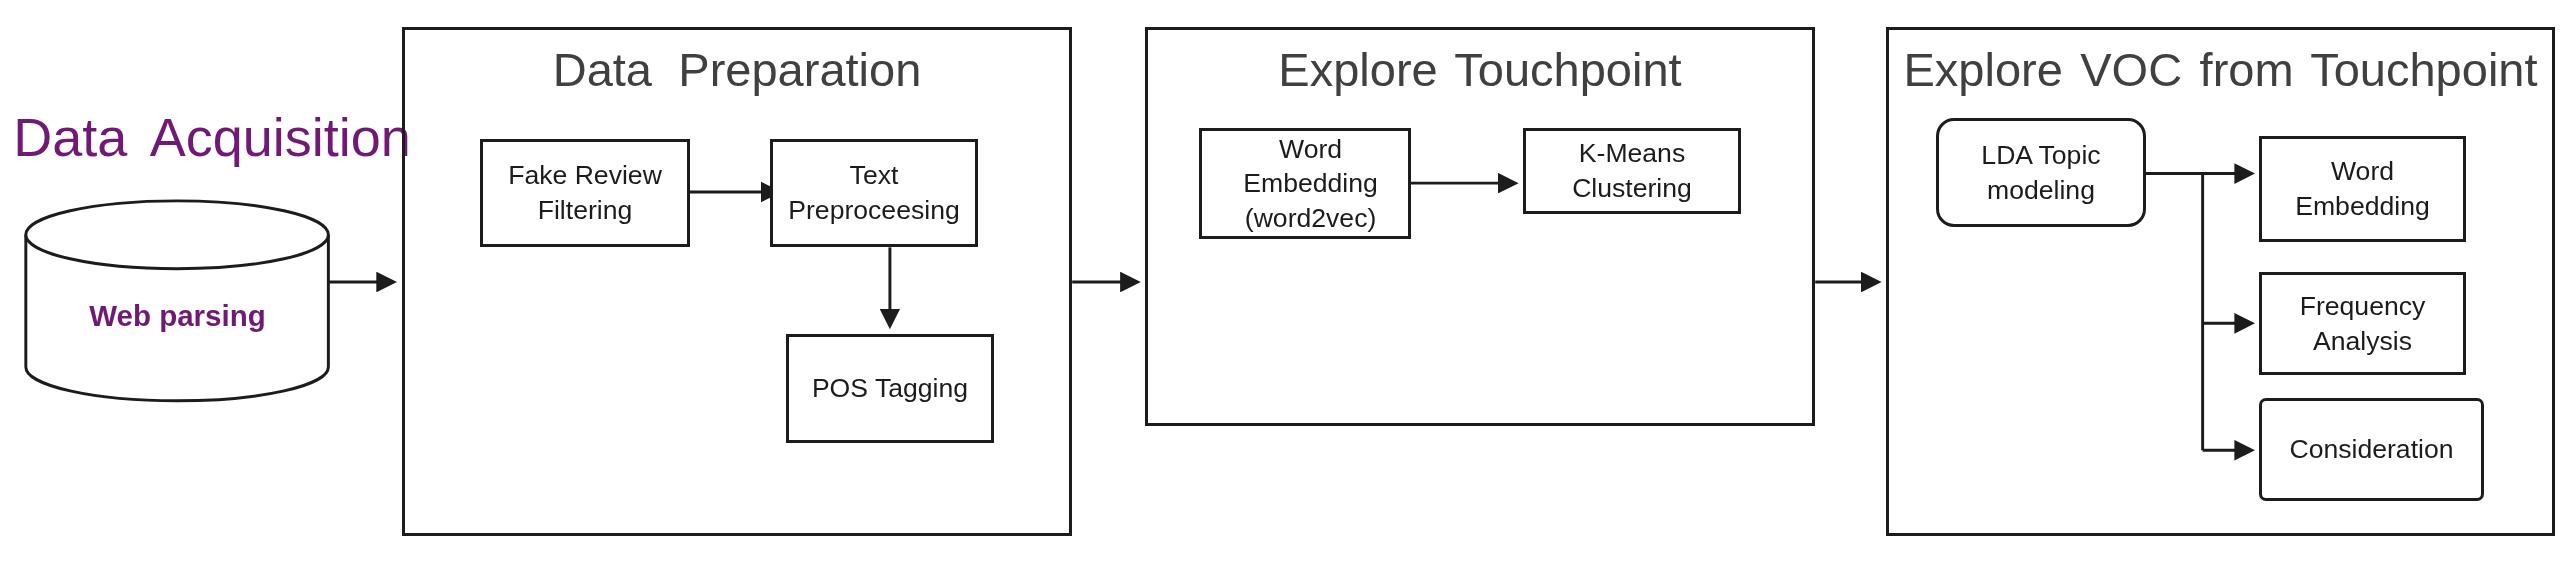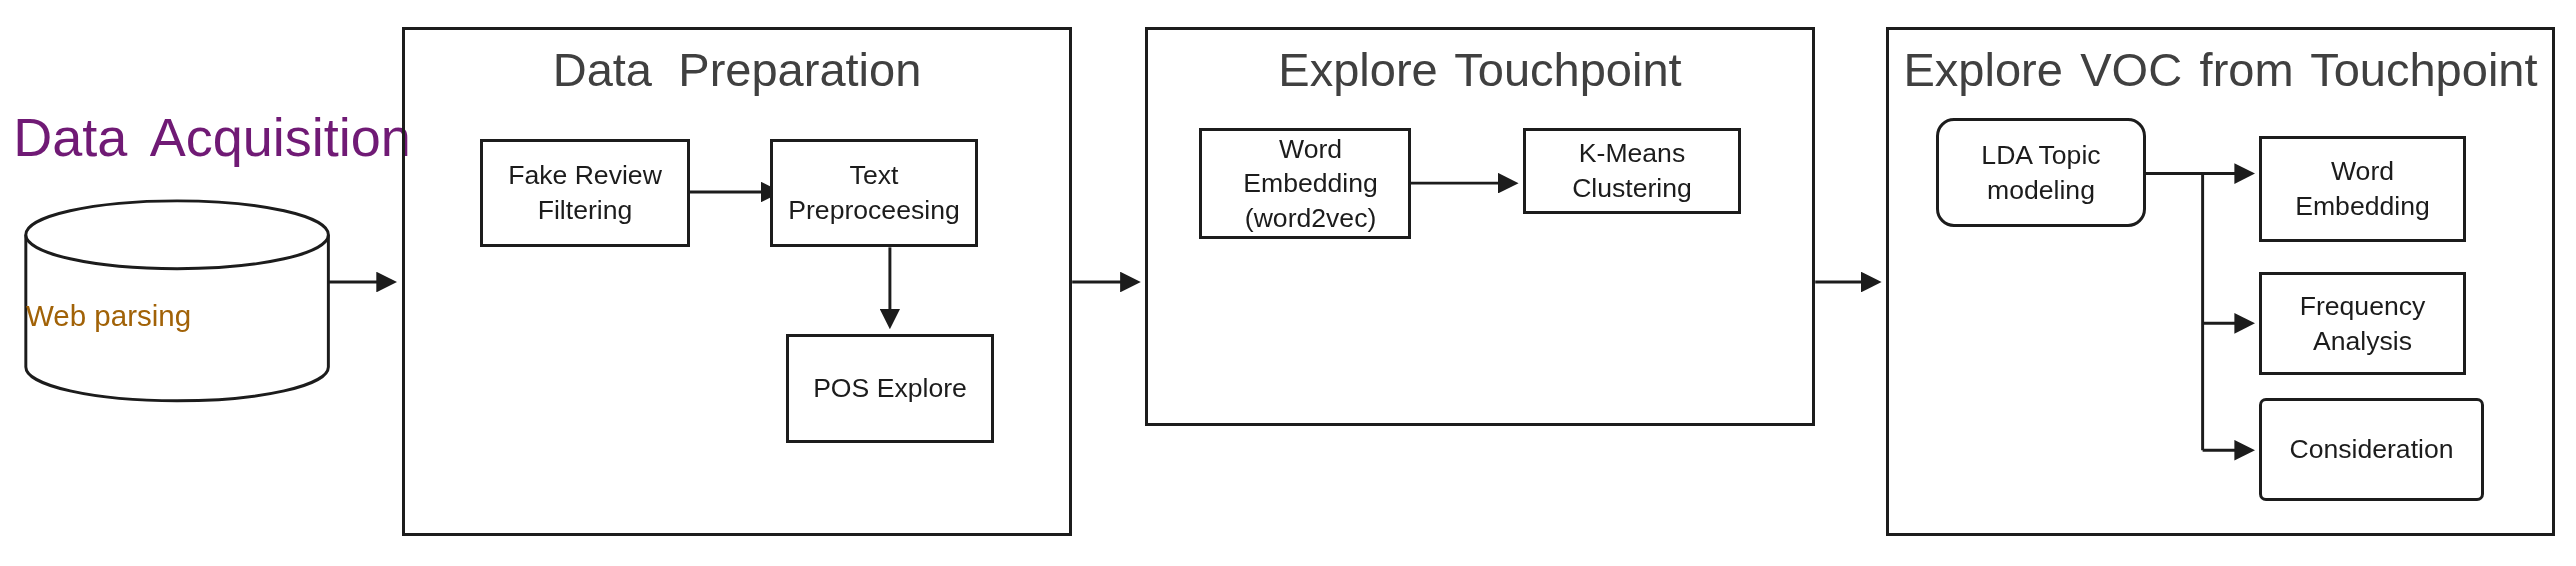--- a/index.html
+++ b/index.html
@@ -27,23 +27,23 @@
     position: absolute;
     font-size: 54px;
     line-height: 1.1;
     white-space: nowrap;
     word-spacing: 10.3px;
     color: #701a75;
   }
   .db-label {
     position: absolute;
     font-size: 29.5px;
-    font-weight: normal;
-    text-align: left;
-    color: #a16207;
+    font-weight: bold;
+    text-align: center;
+    color: #701a75;
   }
   .section-box {
     position: absolute;
     border: 3px solid #1c1c1c;
     background: transparent;
     box-sizing: border-box;
   }
   .section-title {
     position: absolute;
     left: 0;
@@ -116,21 +116,21 @@
   </svg>
 
   <div class="free-label" style="left:13.3px; top:108px;">Data Acquisition</div>
   <div class="db-label" style="left:26px; top:299px; width:303px;">Web parsing</div>
 
   <div class="section-box" style="left:402px; top:27px; width:670px; height:509px;">
     <div class="section-title wide-gap">Data Preparation</div>
   </div>
   <div class="step-box" id="box-fake-review">Fake Review Filtering</div>
   <div class="step-box" id="box-text-preproc">Text Preproceesing</div>
-  <div class="step-box" id="box-pos-tagging">POS Explore</div>
+  <div class="step-box" id="box-pos-tagging">POS Tagging</div>
 
   <div class="section-box" style="left:1145px; top:27px; width:670px; height:399px;">
     <div class="section-title">Explore Touchpoint</div>
   </div>
   <div class="step-box" id="box-we-w2v">Word Embedding (word2vec)</div>
   <div class="step-box" id="box-kmeans">K-Means Clustering</div>
 
   <div class="section-box" style="left:1886px; top:27px; width:669px; height:509px;">
     <div class="section-title">Explore VOC from Touchpoint</div>
   </div>

